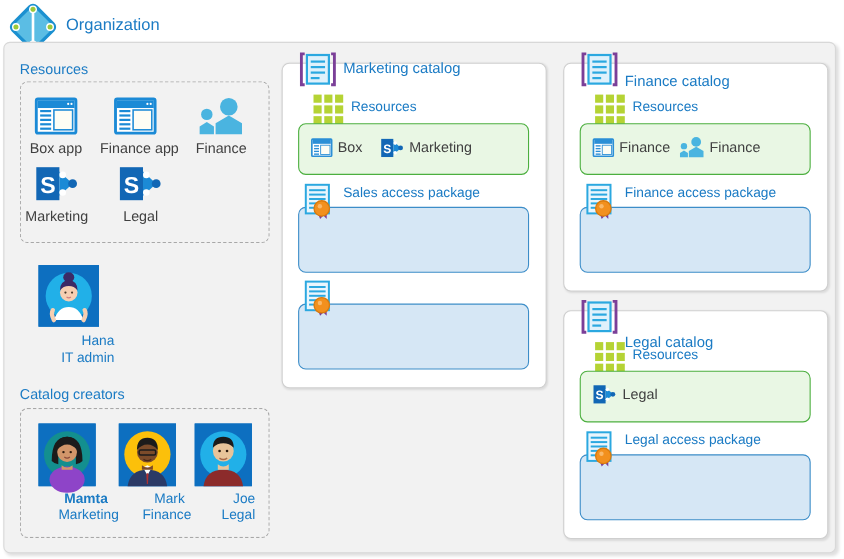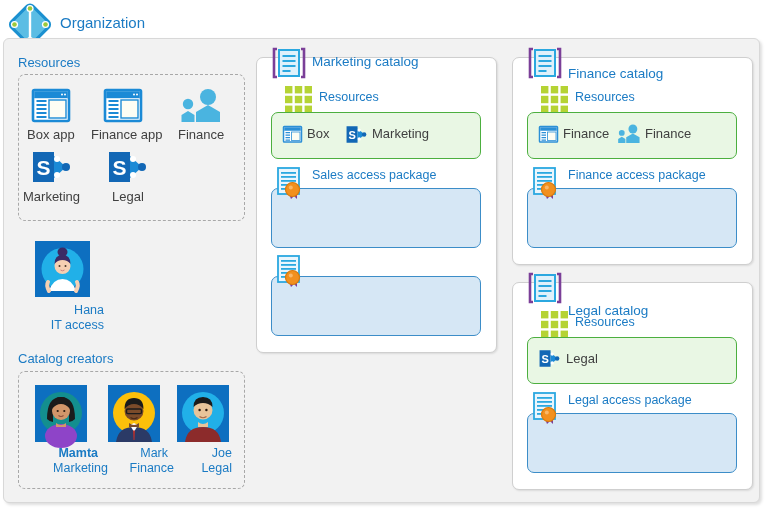--- a/index.html
+++ b/index.html
@@ -155,21 +155,21 @@
       <path d="M19.5 23 q0 -9 8 -9 q8 0 8 9 q-3 -4 -8 -4 q-5 0 -8 4 Z" fill="#3b2a66"></path>
       <ellipse cx="27.5" cy="11" rx="5" ry="4.5" fill="#3b2a66"></ellipse>
       <circle cx="24.5" cy="25" r="1" fill="#4a3a2a"></circle>
         <circle cx="30.5" cy="25" r="1" fill="#4a3a2a"></circle>
       <path d="M25.5 29 q2 1.6 4 0" stroke="#cf8080" stroke-width="1" fill="none"></path>
       <path d="M14 50 q-3 -6 -1 -9" stroke="#f6cfb2" stroke-width="4" fill="none" stroke-linecap="round"></path>
       <path d="M41 50 q3 -6 1 -9" stroke="#f6cfb2" stroke-width="4" fill="none" stroke-linecap="round"></path>
     </svg>
   </div>
   <div class="centerlabel" style="left:22px;top:303px;width:82px;">Hana</div>
-  <div class="centerlabel" style="left:22px;top:318px;width:82px;">IT access</div>
+  <div class="centerlabel" style="left:22px;top:318px;width:82px;">IT admin</div>
 
   <div class="sec-head" style="left:18px;top:351px;">Catalog creators</div>
 
   <div class="dashed" style="left:18px;top:371px;width:225px;height:116px;"></div>
 
   <div class="avatar" style="left:35px;top:385px;width:52px;height:57px;">
     <svg width="52" height="57" viewBox="0 0 52 57">
       <rect width="52" height="57" fill="#0d6fc0"></rect>
       <circle cx="26" cy="28" r="21" fill="#138f8f"></circle>
       <ellipse cx="26" cy="51" rx="16" ry="12" fill="#8e44c8"></ellipse>

